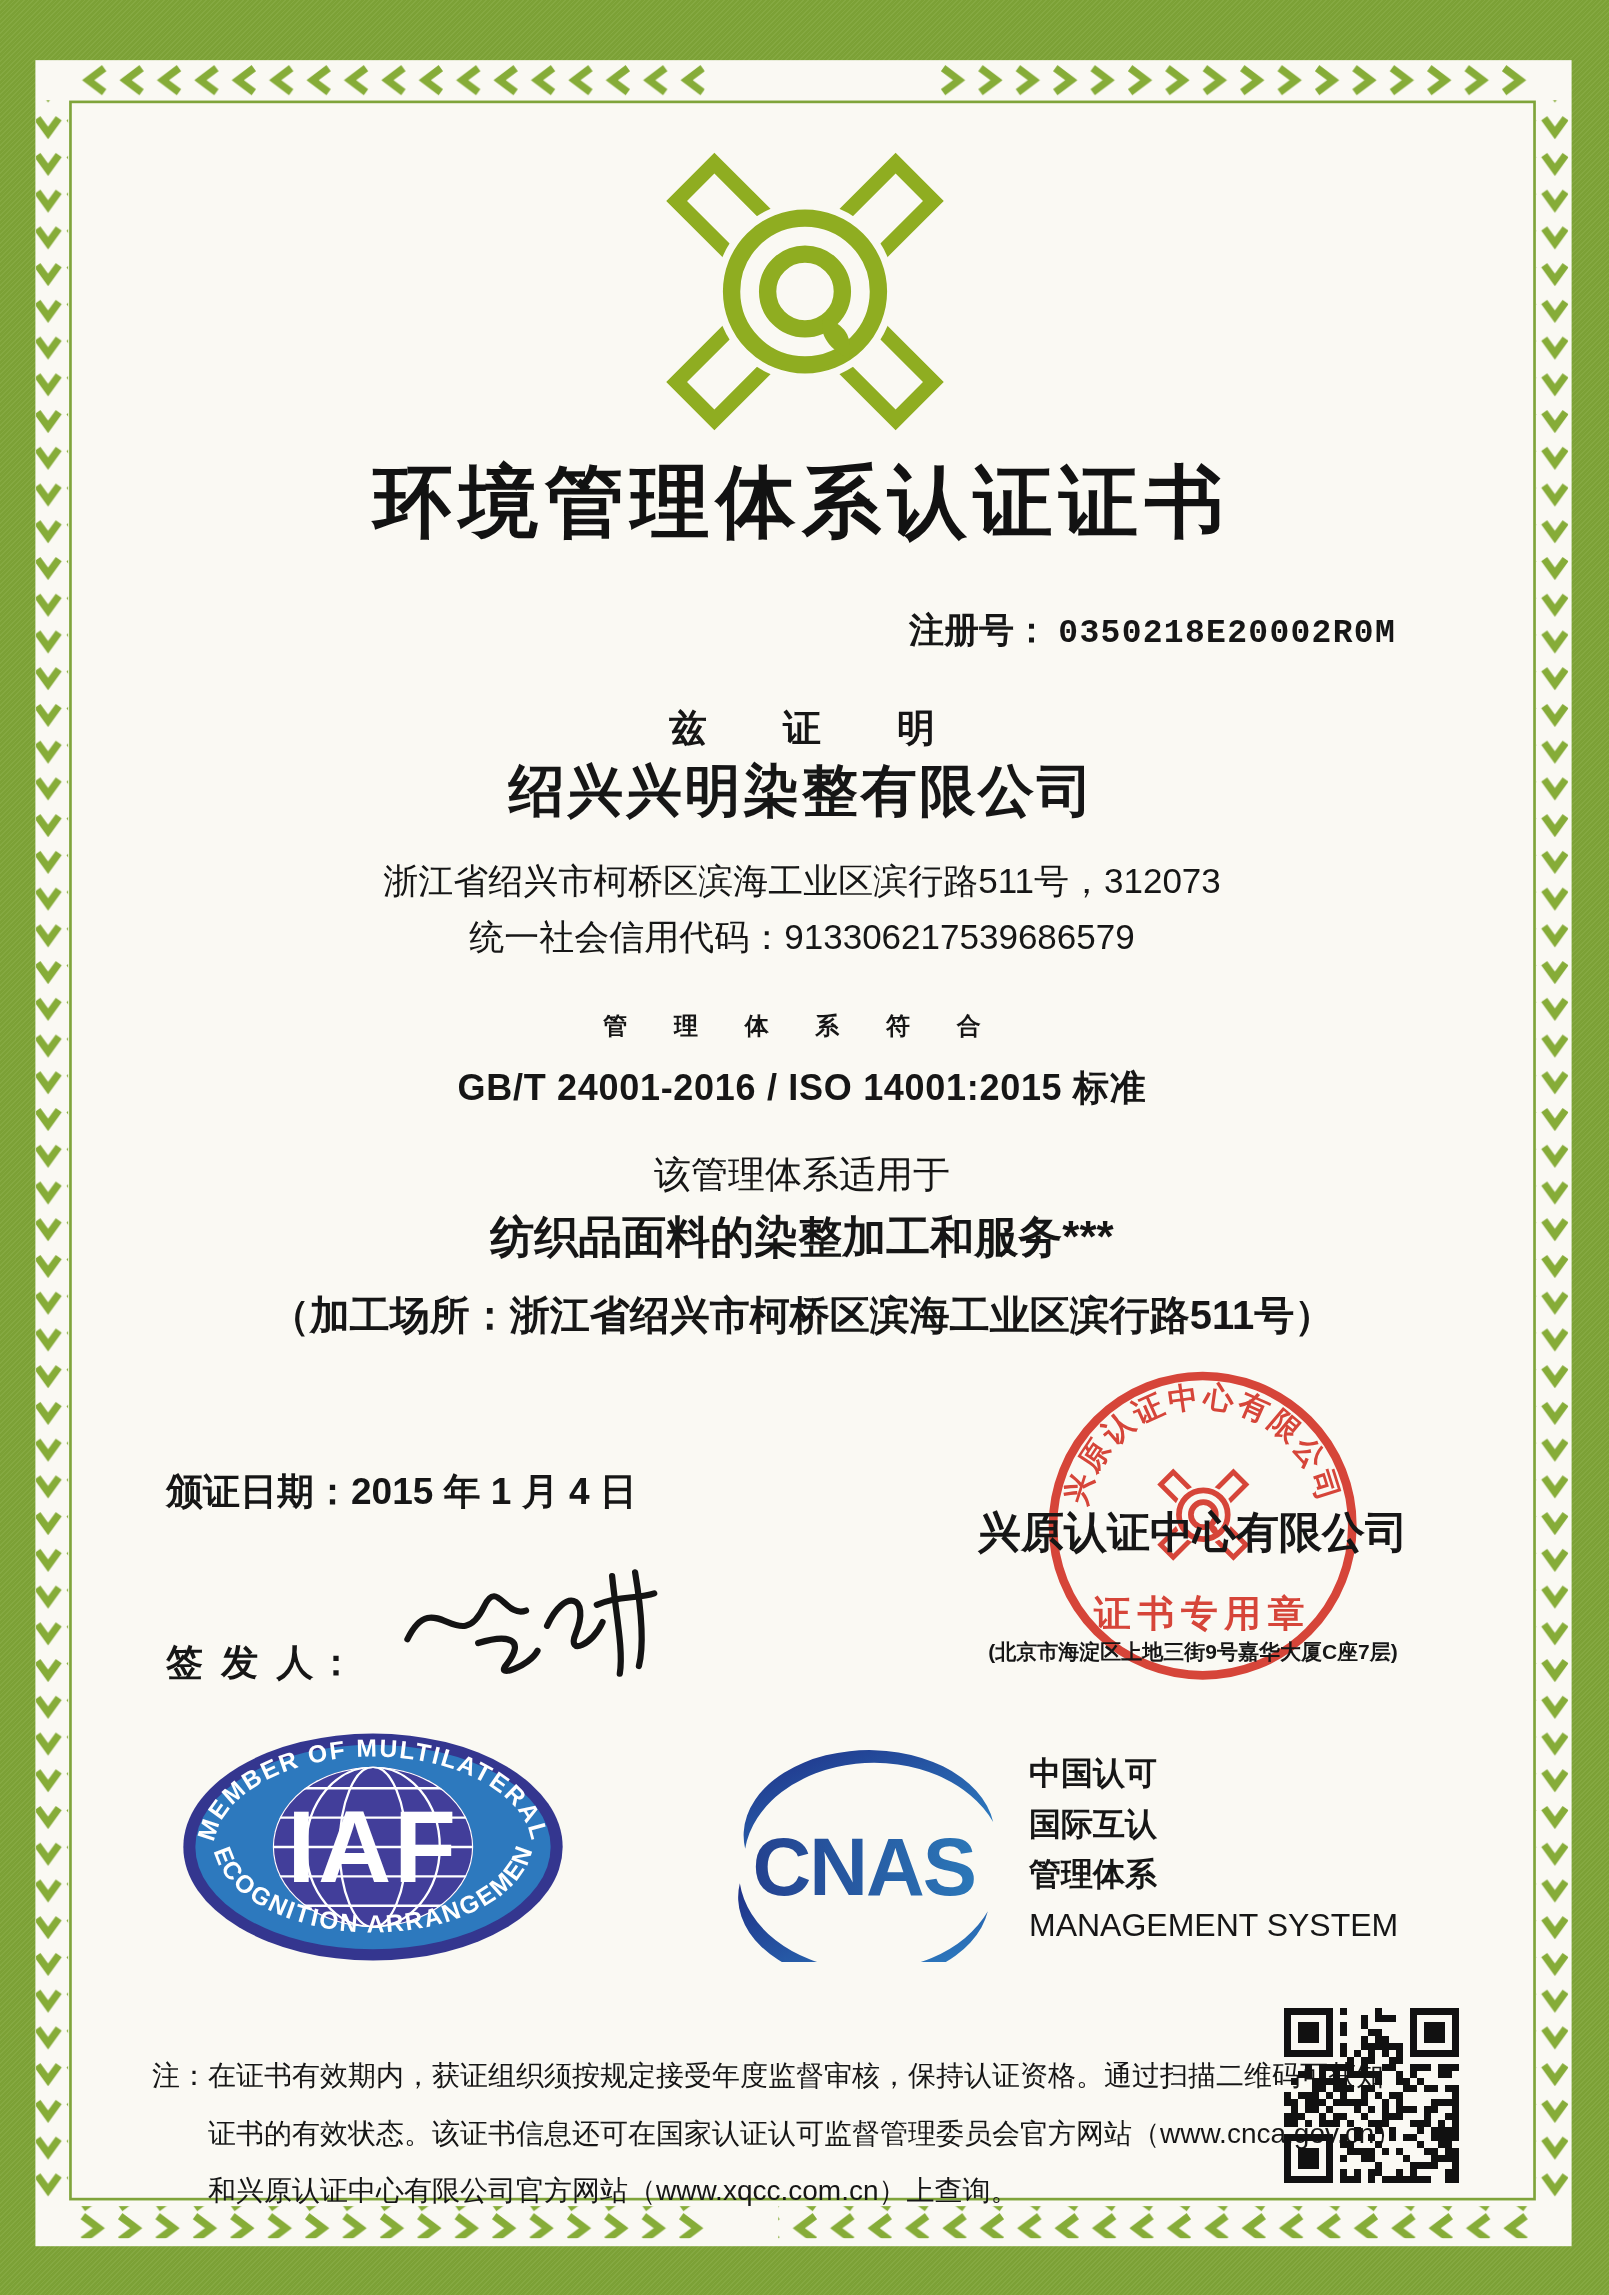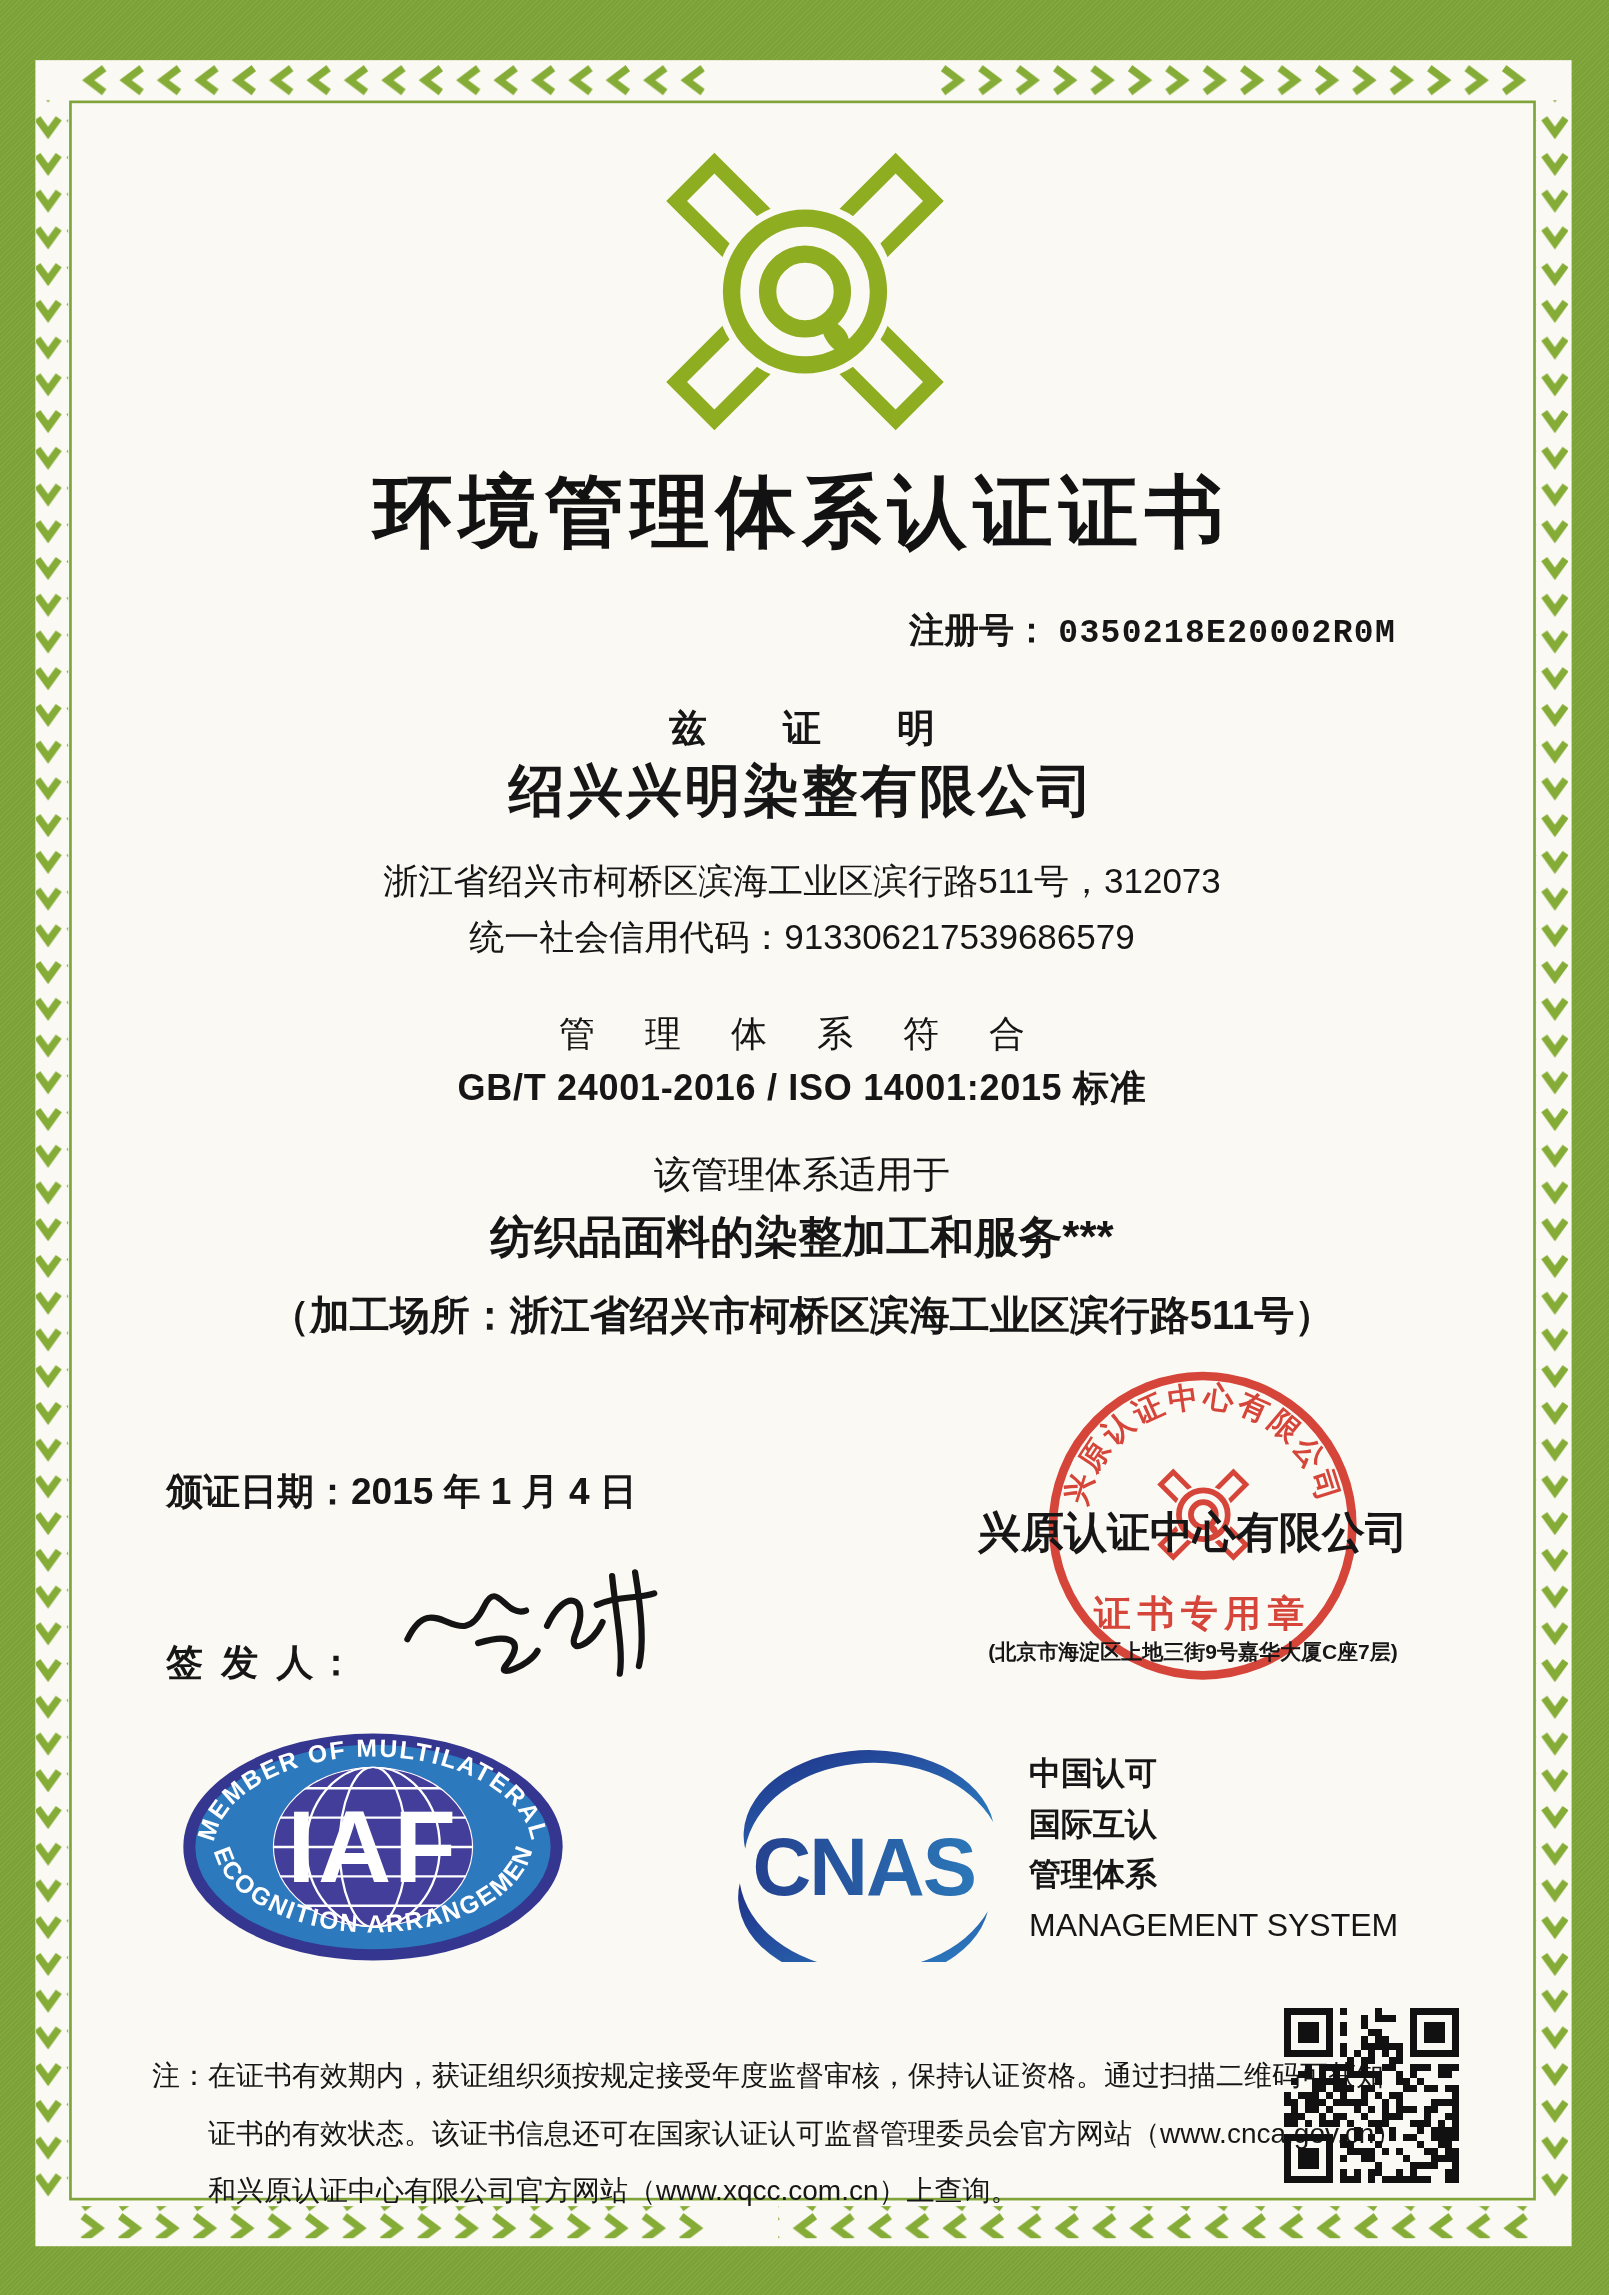--- a/index.html
+++ b/index.html
@@ -4,28 +4,28 @@
 <style>
   :root{ --paper:#FAF9F3; --olive:#7EA437; --chev:#86AC38; --logo-green:#8FAD21; --red:#D43A2E; --ink:#161616; }
   html,body{margin:0;padding:0;}
   body{background:#666;font-family:"Liberation Sans","DejaVu Sans",sans-serif;color:var(--ink);}
   .page{position:relative;width:1609px;height:2295px;background:#7EA437;
     background-image:repeating-linear-gradient(135deg, rgba(255,255,255,0.05) 0 1.3px, rgba(0,0,0,0.02) 1.3px 3.3px);
     overflow:hidden;}
   .frame{position:absolute;left:0;top:0;z-index:0;}
   .abs{position:absolute;z-index:2;}
   .ctr{left:70px;width:1464px;text-align:center;}
-  .title{top:460px;font-size:79px;font-weight:900;letter-spacing:6.7px;color:#121212;}
+  .title{top:450px;font-size:79px;font-weight:900;letter-spacing:6.7px;color:#121212;}
   .regno{top:607px;left:0;width:1396px;text-align:right;font-size:35px;font-weight:800;}
   .regno .mono{font-family:"Liberation Mono","DejaVu Sans Mono",monospace;font-size:33px;letter-spacing:1.3px;margin-left:9.4px;}
   .certify{top:703px;font-size:38px;font-weight:600;}
   .company{top:754px;font-size:56px;font-weight:800;letter-spacing:2.7px;}
   .addr{top:858px;font-size:35px;font-weight:500;}
   .credit{top:914px;font-size:35px;font-weight:500;}
-  .conform{top:1010px;font-size:36px;font-weight:400;letter-spacing:20px;}
+  .conform{top:1010px;font-size:24px;font-weight:700;letter-spacing:20px;}
   .standard{top:1064px;font-size:36px;font-weight:800;letter-spacing:0.7px;}
   .scope-intro{top:1150px;font-size:37px;font-weight:500;}
   .scope{top:1208px;font-size:44px;font-weight:800;}
   .site{top:1288px;font-size:40px;font-weight:700;}
   .issue{top:1467px;left:166px;font-size:37px;font-weight:700;}
   .valid{top:1526px;left:166px;font-size:37px;font-weight:700;}
   .valid sup{font-size:20px;vertical-align:super;}
   .signer{top:1638px;left:166px;font-size:37px;font-weight:700;letter-spacing:4px;}
   .signature{top:1543px;left:394px;width:287px;height:160px;}
   .stamp{top:1364px;left:1041px;width:324px;height:324px;opacity:.94;z-index:2;}

